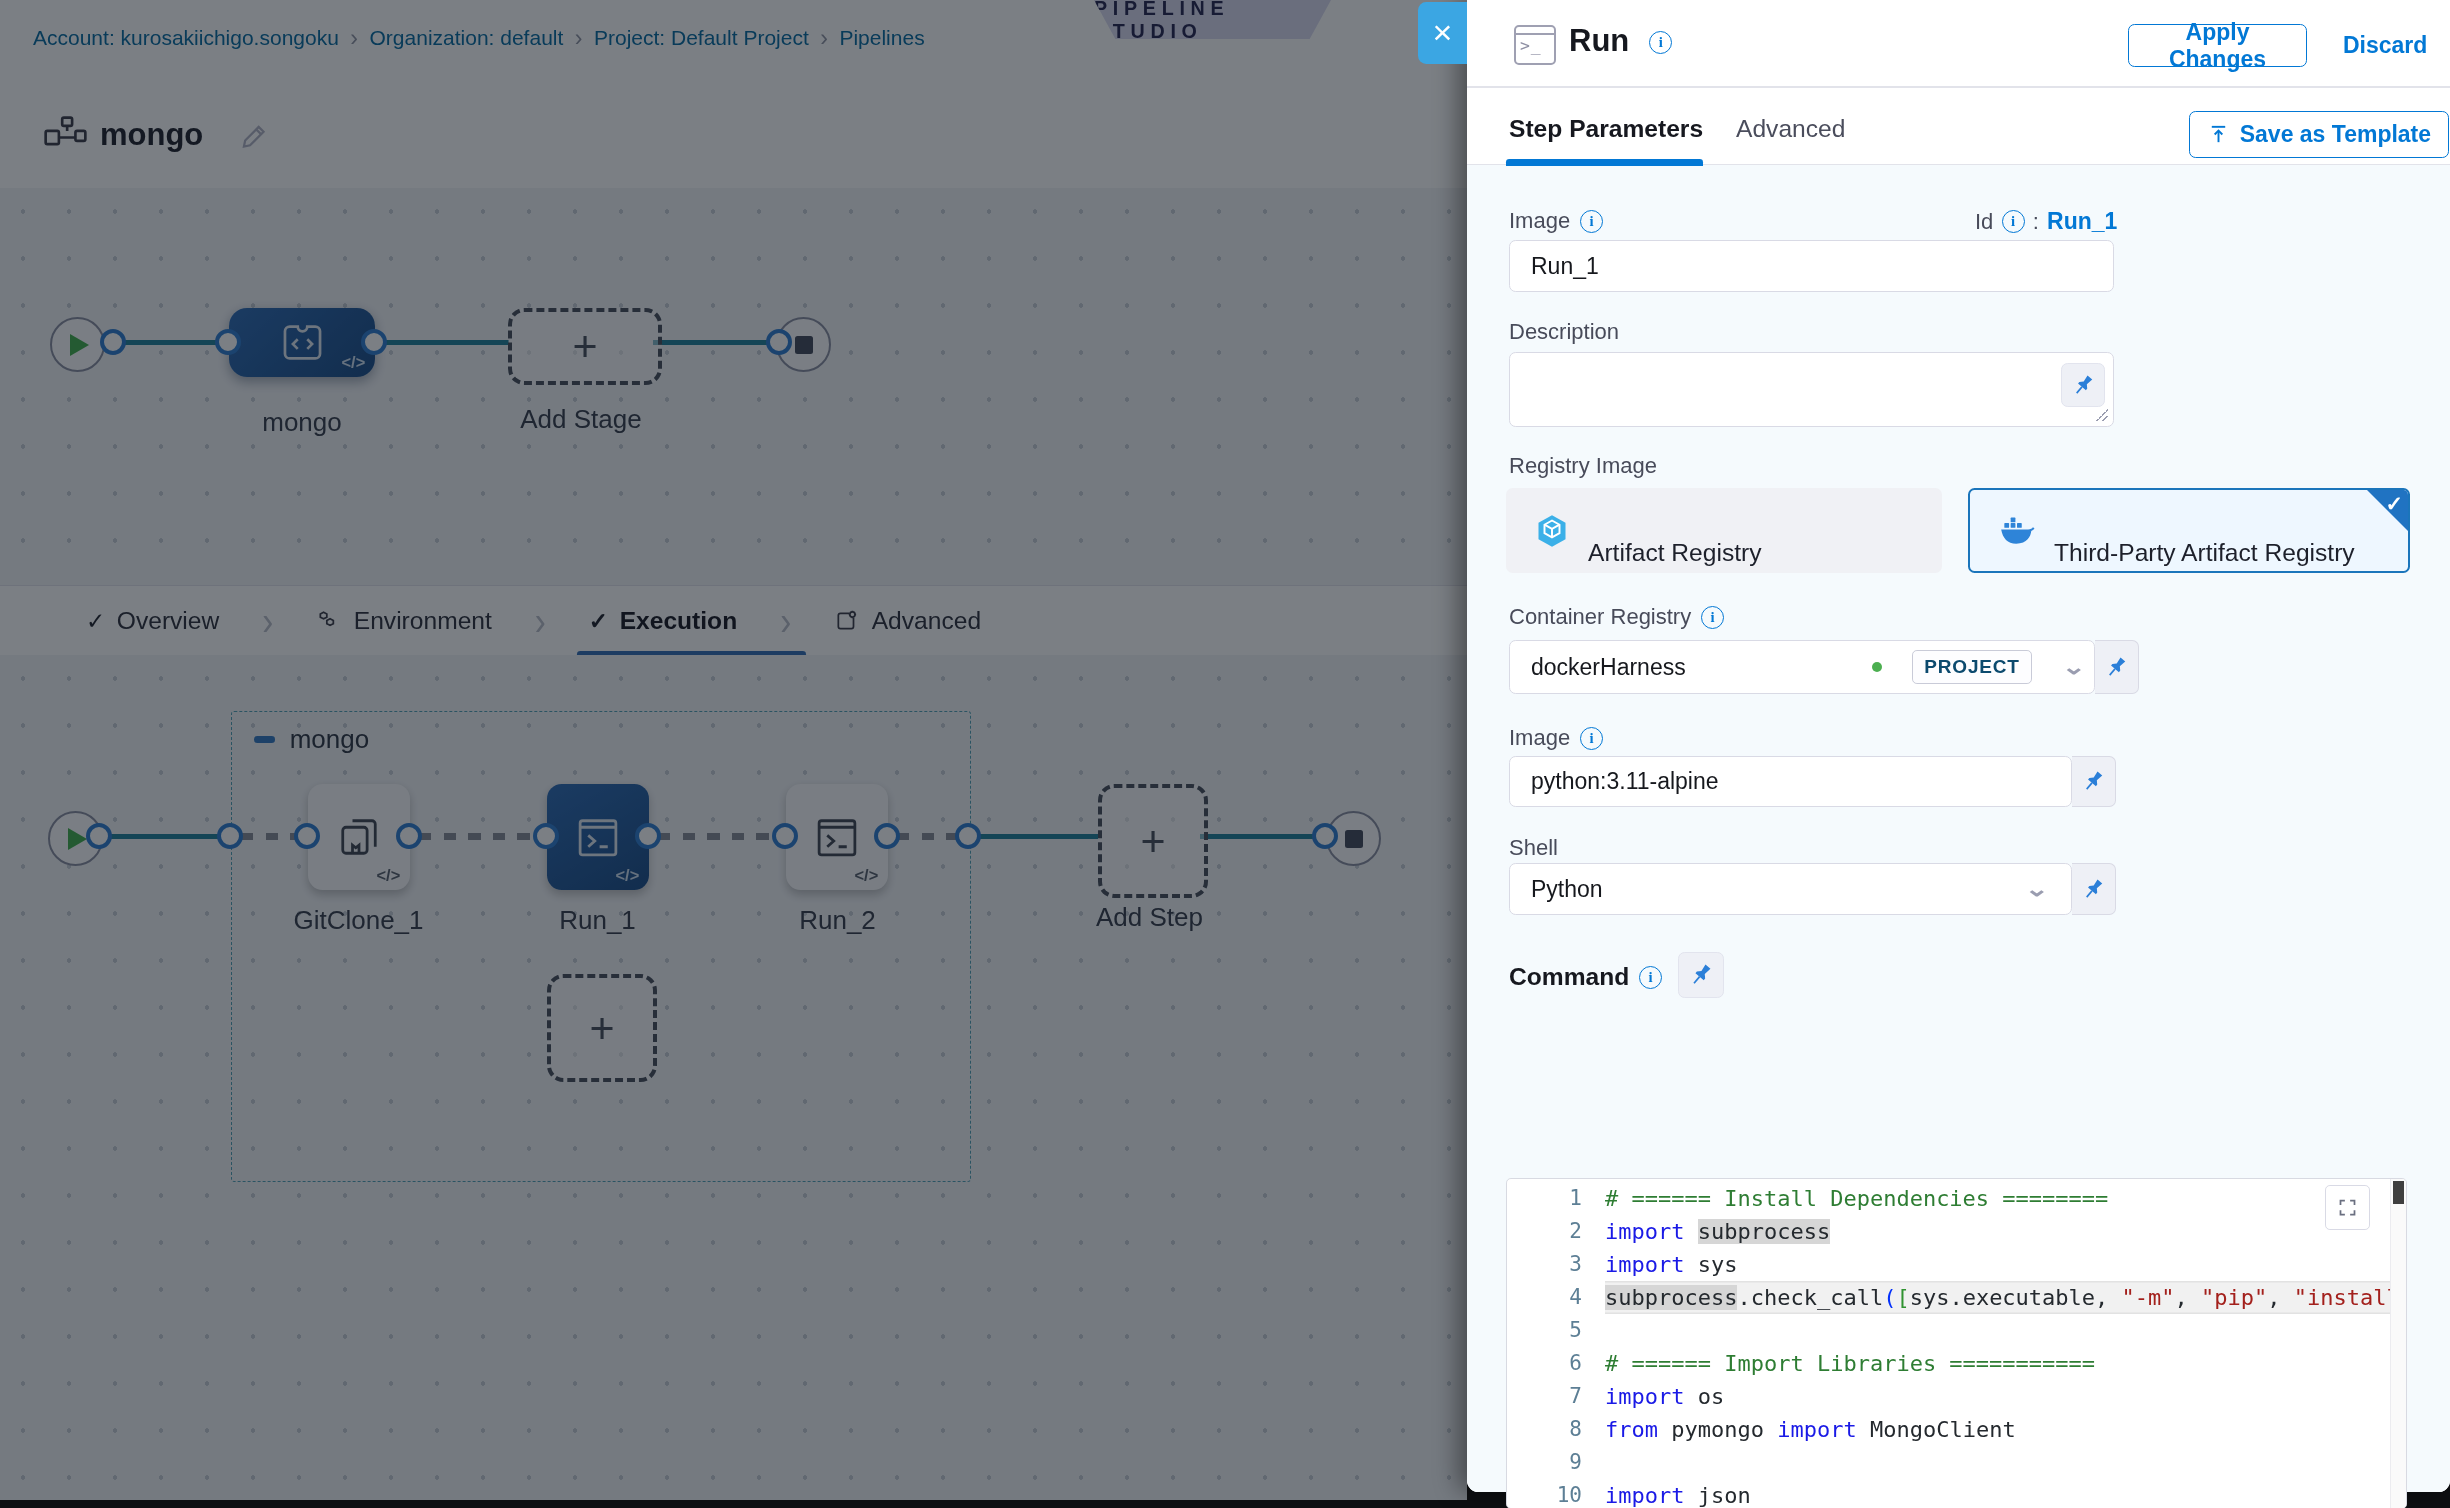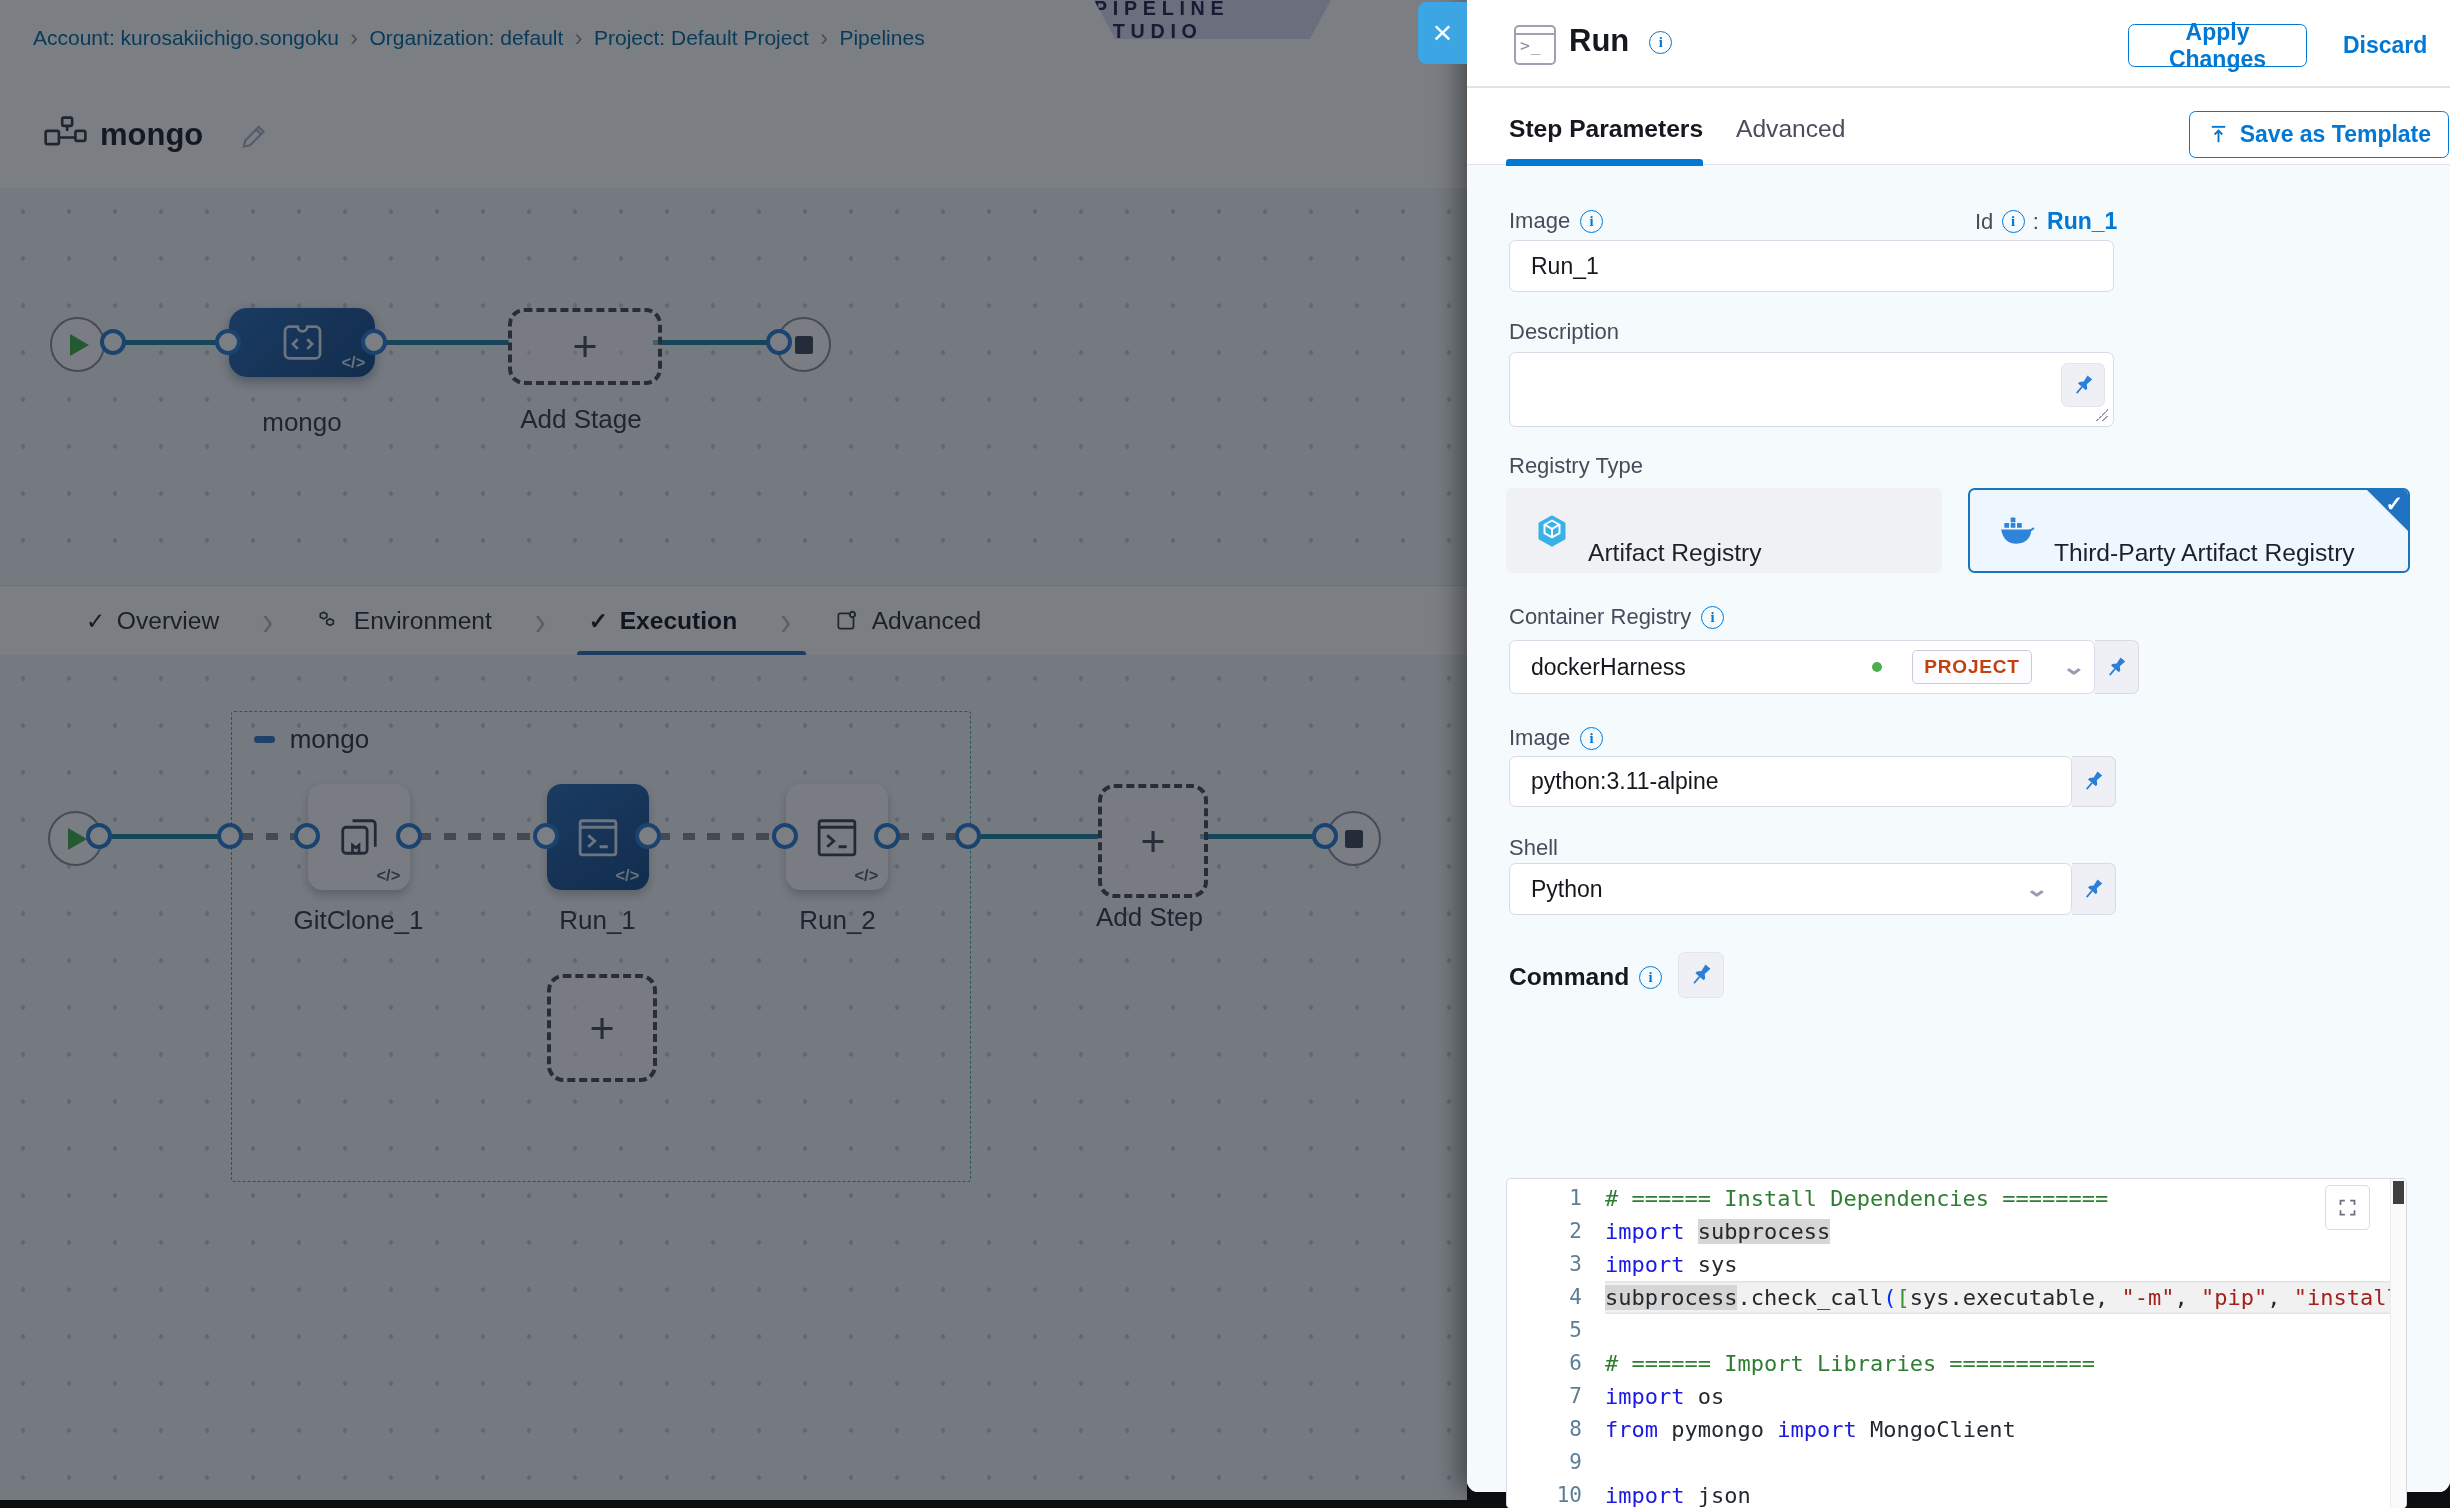--- a/index.html
+++ b/index.html
@@ -123,21 +123,21 @@
 
   .reg-card{position:absolute;height:85px;border-radius:6.6px;display:flex;align-items:center;
       padding:0 0 0 28px;box-sizing:border-box;cursor:pointer;}
   .reg-card.plain{background:#f0f1f5;}
   .reg-card.selected{background:#eef7ff;border:2.5px solid #1b75bb;overflow:hidden;}
   .reg-card .lbl{font-size:24.6px;color:#1d202b;margin-left:18px;margin-top:44px;}
   .corner-fold{position:absolute;right:-2.5px;top:-2.5px;width:0;height:0;
       border-top:46px solid #2073c2;border-left:46px solid transparent;}
   .corner-check{position:absolute;right:4.9px;top:1.6px;color:#ffffff;font-size:21px;font-weight:700;}
 
-  .scope-badge{border:1.6px solid #c9cbd8;border-radius:4.9px;background:#fdfdff;color:#c2410c;
+  .scope-badge{border:1.6px solid #c9cbd8;border-radius:4.9px;background:#fdfdff;color:#0c4a6e;
       font-size:19px;font-weight:700;letter-spacing:0.8px;padding:4.9px 11.5px;text-align:right;}
   .green-dot{width:10.6px;height:10.6px;border-radius:50%;background:#4caf50;}
 
   
   .editor{position:absolute;left:39px;top:1013px;width:899px;height:329px;background:#ffffff;
       border:1.6px solid #d8dae2;border-radius:4.9px;overflow:hidden;
       font-family:"DejaVu Sans Mono",monospace;font-size:22px;}
   .code-line{display:flex;height:33px;line-height:33px;align-items:stretch;}
   .ln{width:75px;text-align:right;color:#5d7f95;font-size:21px;flex:none;}
   .code-content{margin-left:23px;flex:1;white-space:pre;}
@@ -380,21 +380,21 @@
         <div class="pin-btn" style="right:8.2px;top:9.8px;width:44px;height:44px;">
           <svg width="24.6" height="24.6" viewBox="0 0 24 24" fill="#2b7fd8" transform="rotate(40)">
             <path d="M9 2h6l-1 7 3 3v2H7v-2l3-3z"></path>
               <rect x="11.2" y="14" width="1.6" height="8"></rect>
           </svg>
         </div>
         <div class="resize-grip"></div>
       </div>
 
       <div class="field-label" style="left:42px;top:288px;">
-        <span>Registry Type</span>
+        <span>Registry Image</span>
       </div>
       <div class="reg-card plain" style="left:39px;top:323px;width:436px;">
         <svg width="36" height="36" viewBox="0 0 24 24">
           <polygon points="12,1.5 21,6.5 21,17.5 12,22.5 3,17.5 3,6.5" fill="#3bb0e8"></polygon>
           <path d="M12 5l5 2.8v5.6L12 16.2 7 13.4V7.8L12 5z" fill="none" stroke="#ffffff" stroke-width="1.3"></path>
           <path d="M7 7.8l5 2.8 5-2.8M12 10.6v5.6" fill="none" stroke="#ffffff" stroke-width="1.3"></path>
         </svg>
         <span class="lbl">Artifact Registry</span>
       </div>
       <div class="reg-card selected" style="left:501px;top:323px;width:442px;">

